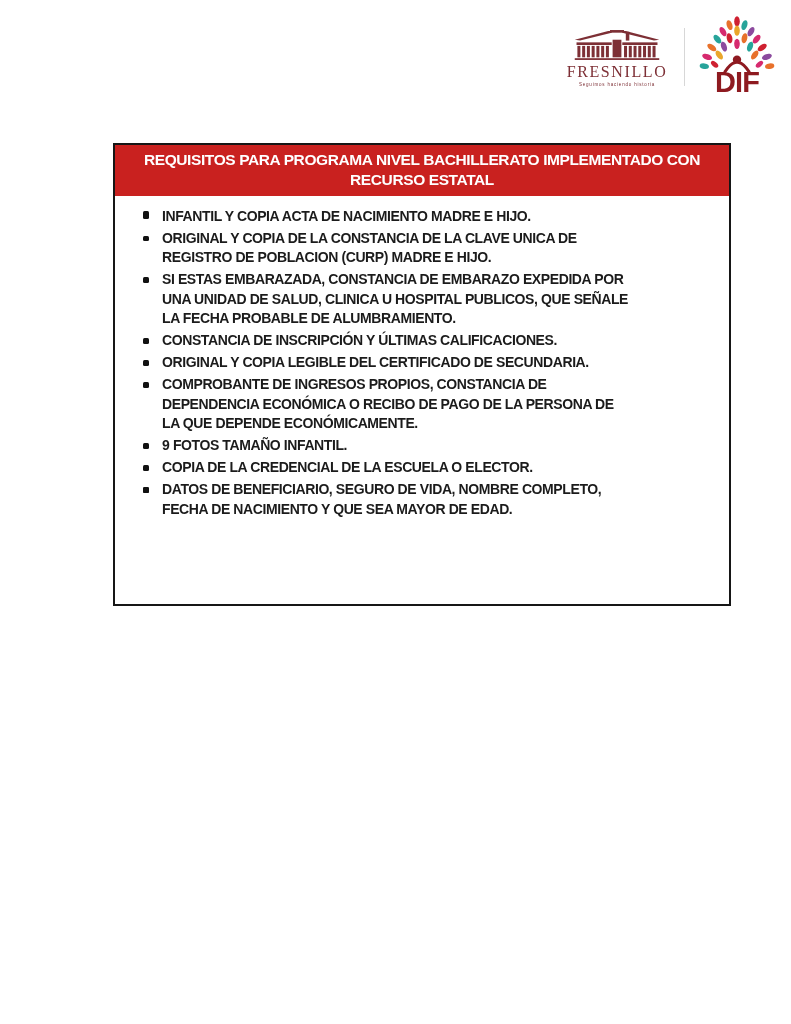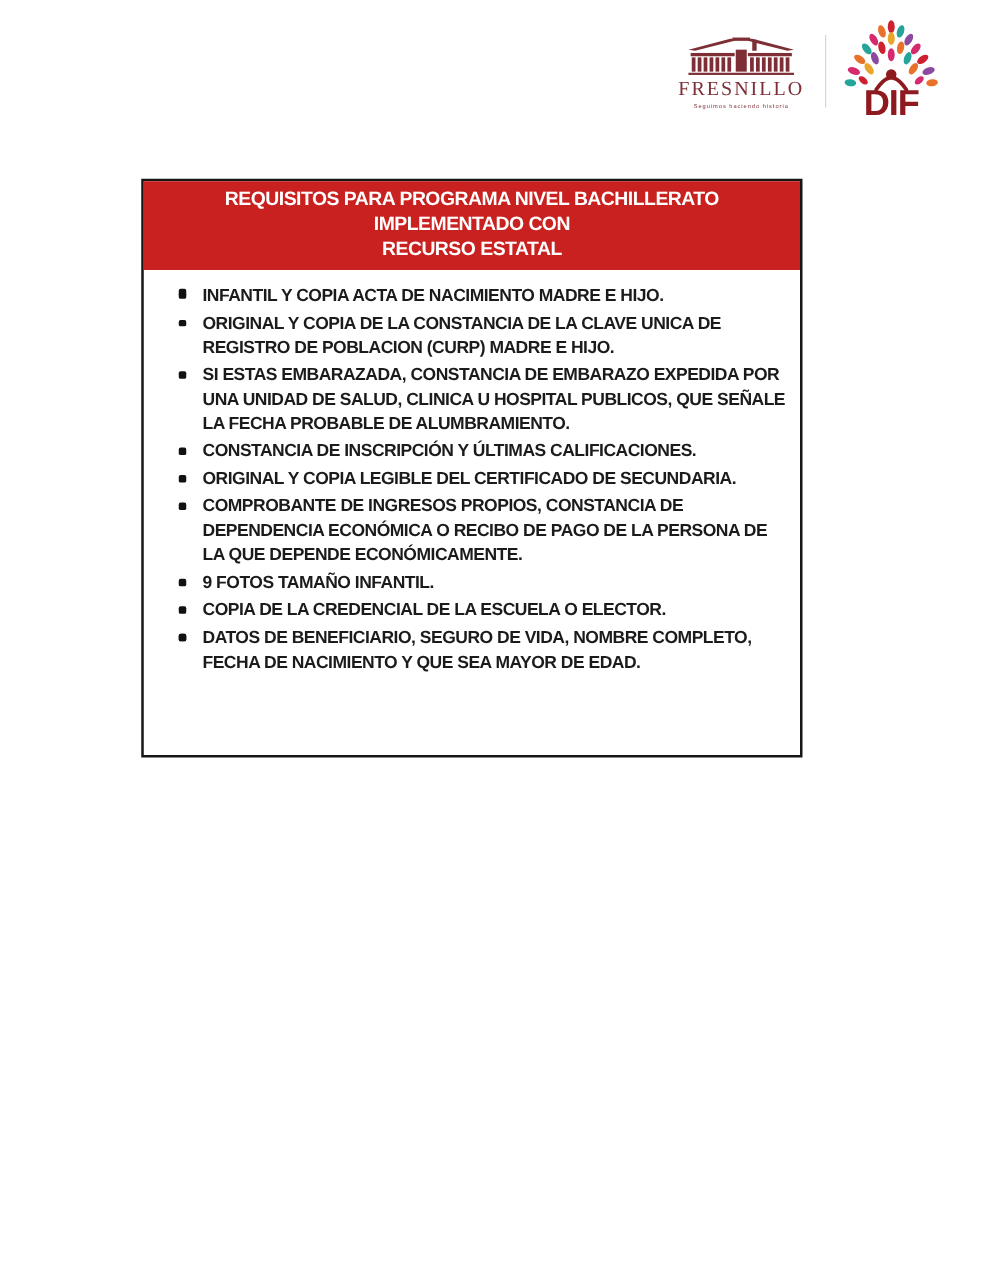--- a/index.html
+++ b/index.html
@@ -8,21 +8,21 @@
     width: 791px; height: 1024px;
     background: #ffffff;
     font-family: "Liberation Sans", sans-serif;
     position: relative;
     overflow: hidden;
   }
 
   
   .brand-header {
     position: absolute;
-    top: 14px; left: 536px;
+    top: 14px; left: 560px;
     height: 86px;
     display: flex;
     align-items: center;
   }
   .fres-block {
     width: 114px;
     display: flex; flex-direction: column; align-items: center;
     color: #7d2f35;
   }
   .fres-building { display: block; }
@@ -44,21 +44,21 @@
   .logo-divider {
     width: 1px; height: 58px;
     background: #d7d7d7;
     margin: 0 10px;
   }
 
   
   .panel {
     position: absolute;
     left: 113px; top: 143px;
-    width: 529px;
+    width: 618px;
     min-height: 463px;
     background: #ffffff;
     border: 2px solid #161616;
   }
   .panel-title {
     background: #c9211f;
     color: #ffffff;
     font-weight: bold;
     font-size: 15.5px;
     line-height: 20px;

